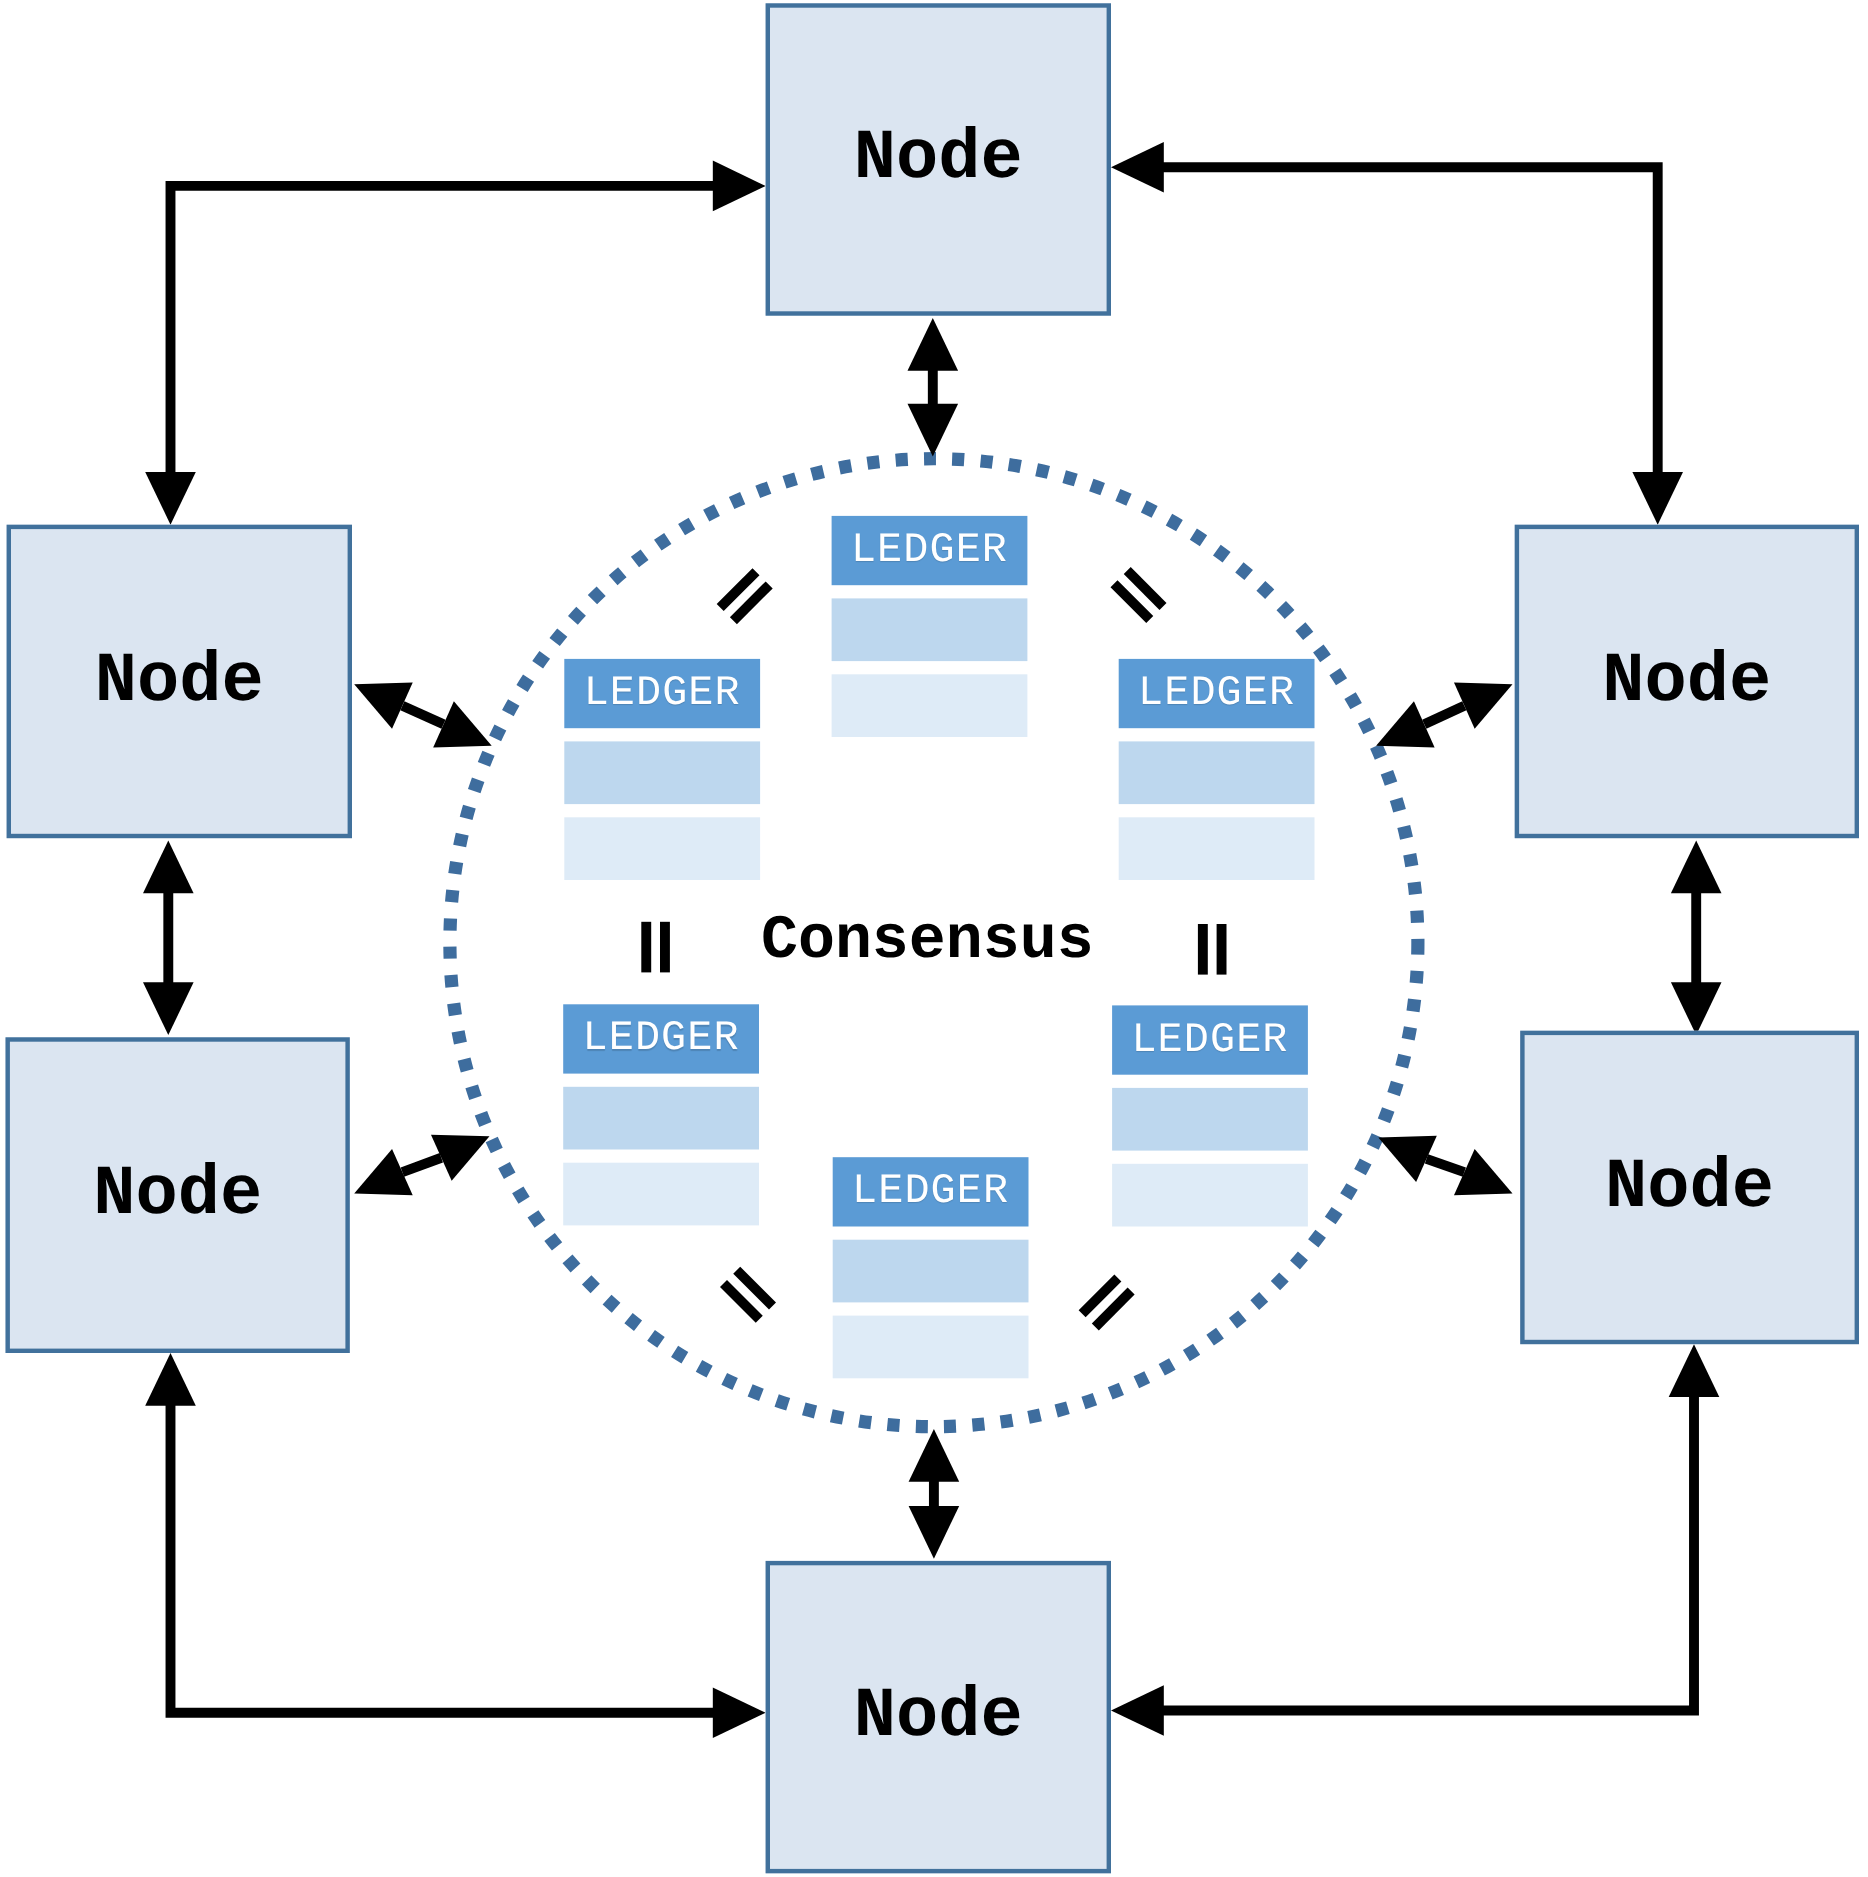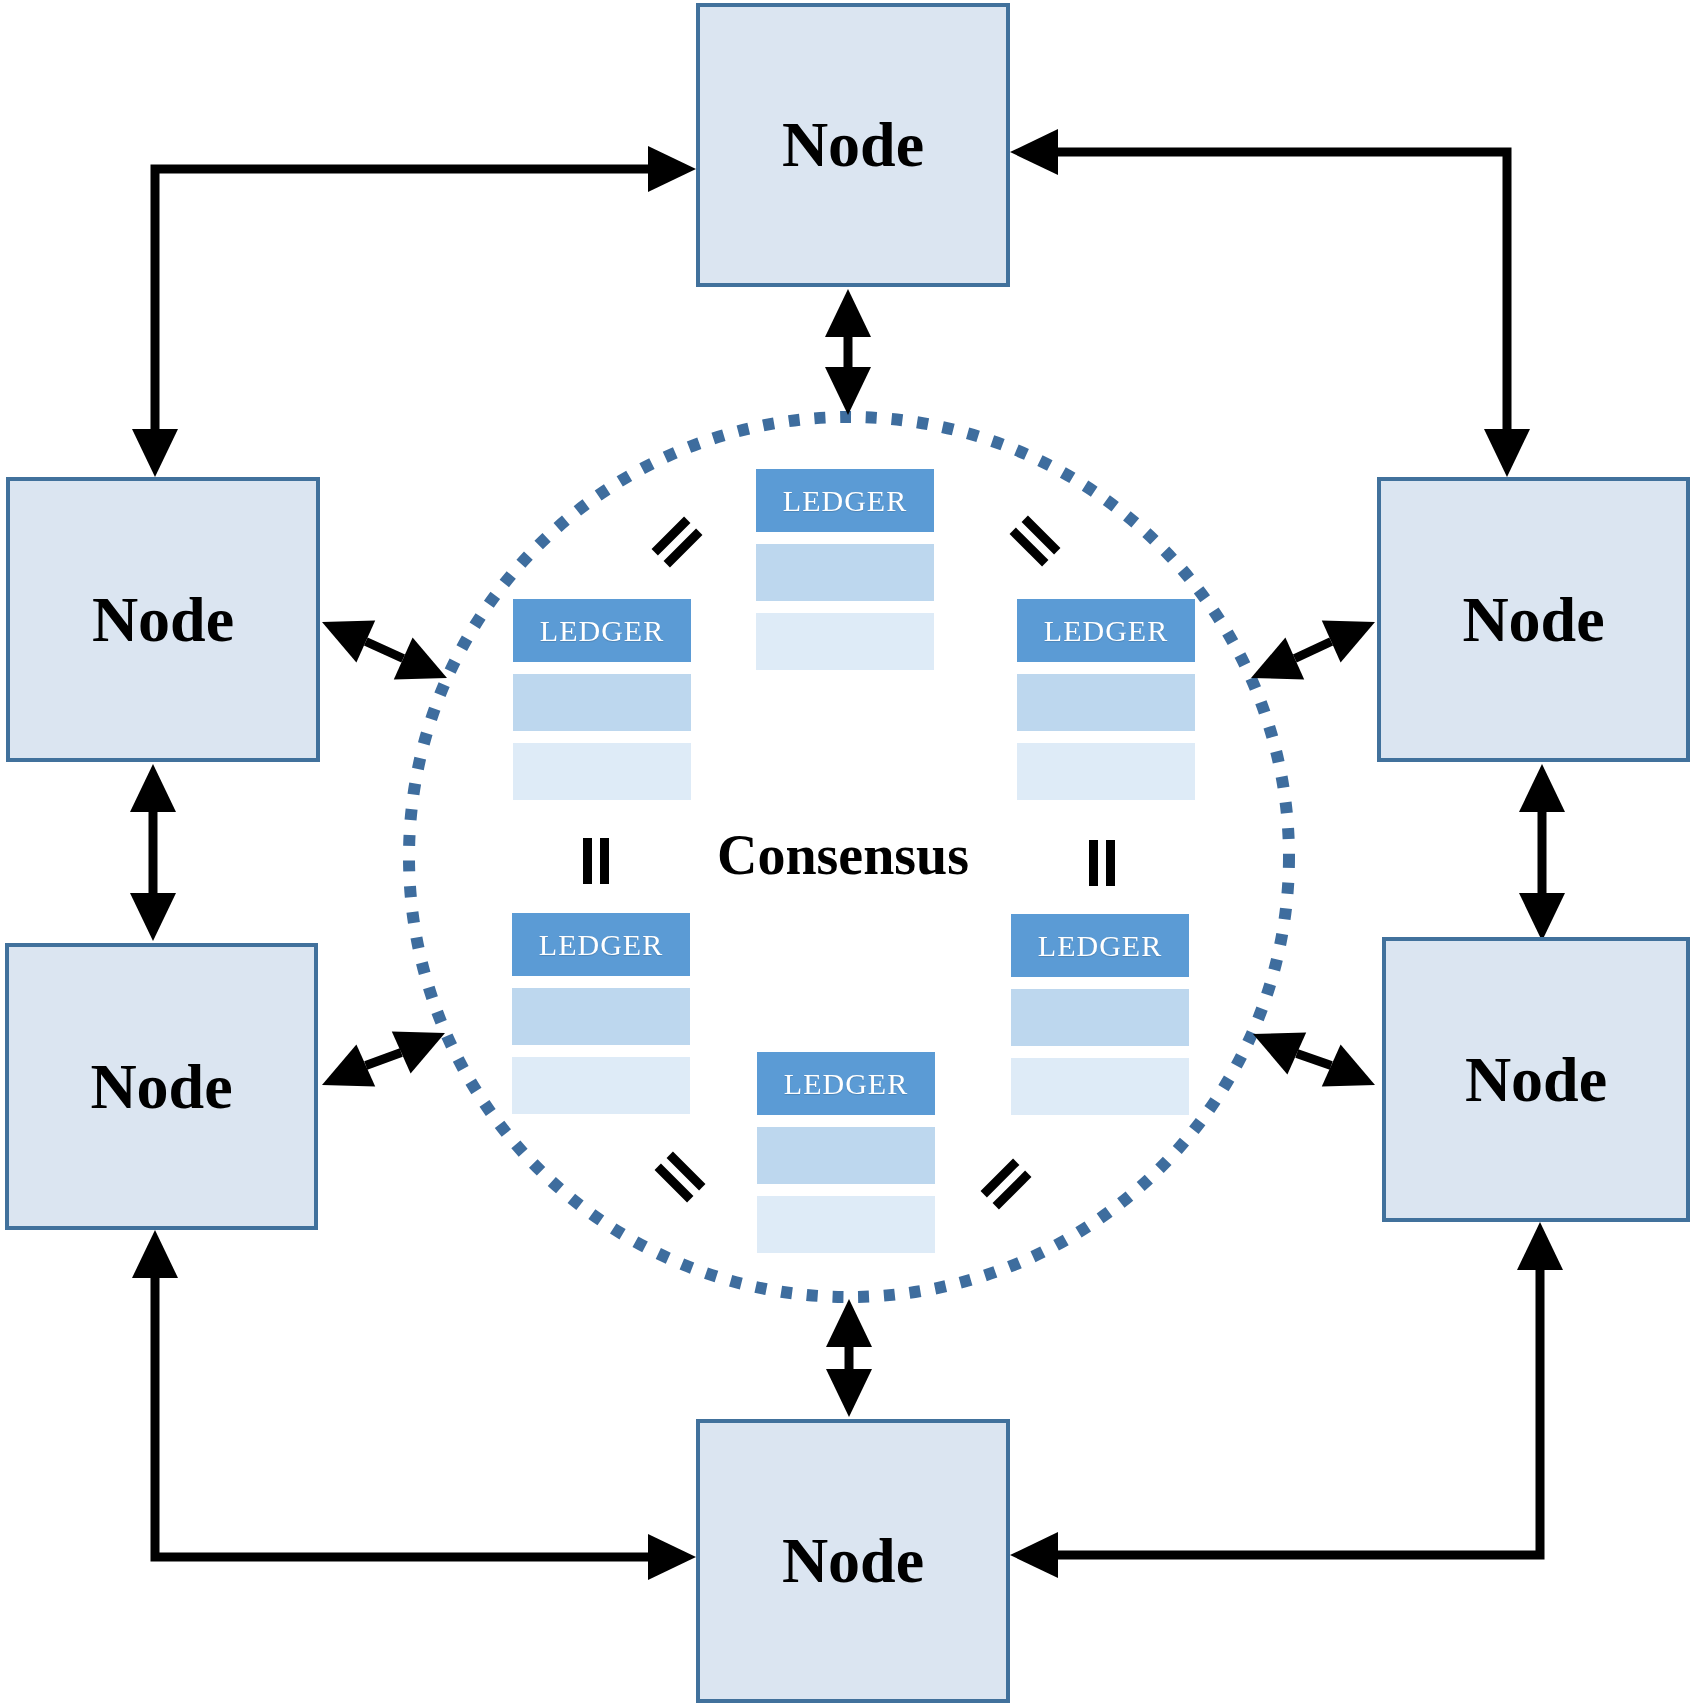--- a/index.html
+++ b/index.html
@@ -1,35 +1,35 @@
 <!DOCTYPE html>
 <html style="--node-fill: #dbe5f1; --node-border: #41719c; --ledger-header: #5b9bd5; --ledger-row1: #bdd7ee; --ledger-row2: #deebf7; --circle-dots: #3e6d9e; --arrow: #000000;"><head>
 <meta charset="utf-8">
 <style>
   html,body{margin:0;padding:0;background:#fff;}
   #canvas{
     position:relative;width:1698px;height:1706px;background:#fff;overflow:hidden;
-    font-family:Liberation Serif, serif;
+    font-family:Liberation Mono, monospace;
   }
   #arrow-layer{position:absolute;left:0;top:0;width:1698px;height:1706px;}
   .shaft{stroke:var(--arrow,#000);stroke-width:9;fill:none;}
   .head{fill:var(--arrow,#000);stroke:none;}
   .node-box{
     position:absolute;display:flex;align-items:center;justify-content:center;
     background:var(--node-fill,#dbe5f1);border:4px solid var(--node-border,#41719c);
     box-sizing:border-box;
   }
   .node-label{
     font-size:64px;font-weight:bold;color:#000;letter-spacing:0px;
   }
   .ledger{position:absolute;width:178px;}
   .ledger .hdr{
     height:63px;background:var(--ledger-header,#5b9bd5);color:#fff;
     display:flex;align-items:center;justify-content:center;
-    font-size:30px;letter-spacing:1px;text-shadow:0 1px 1px rgba(0,0,0,0.15);
+    font-size:38px;letter-spacing:1px;text-shadow:0 1px 1px rgba(0,0,0,0.15);
   }
   .ledger .row{height:57px;margin-top:12px;}
   .ledger .r1{background:var(--ledger-row1,#bdd7ee);}
   .ledger .r2{background:var(--ledger-row2,#deebf7);}
   .consensus{
     position:absolute;left:843px;top:858px;transform:translate(-50%,-54%);
     font-size:56px;font-weight:bold;color:#000;white-space:nowrap;
   }
   .eq{
     position:absolute;width:46px;height:26px;

